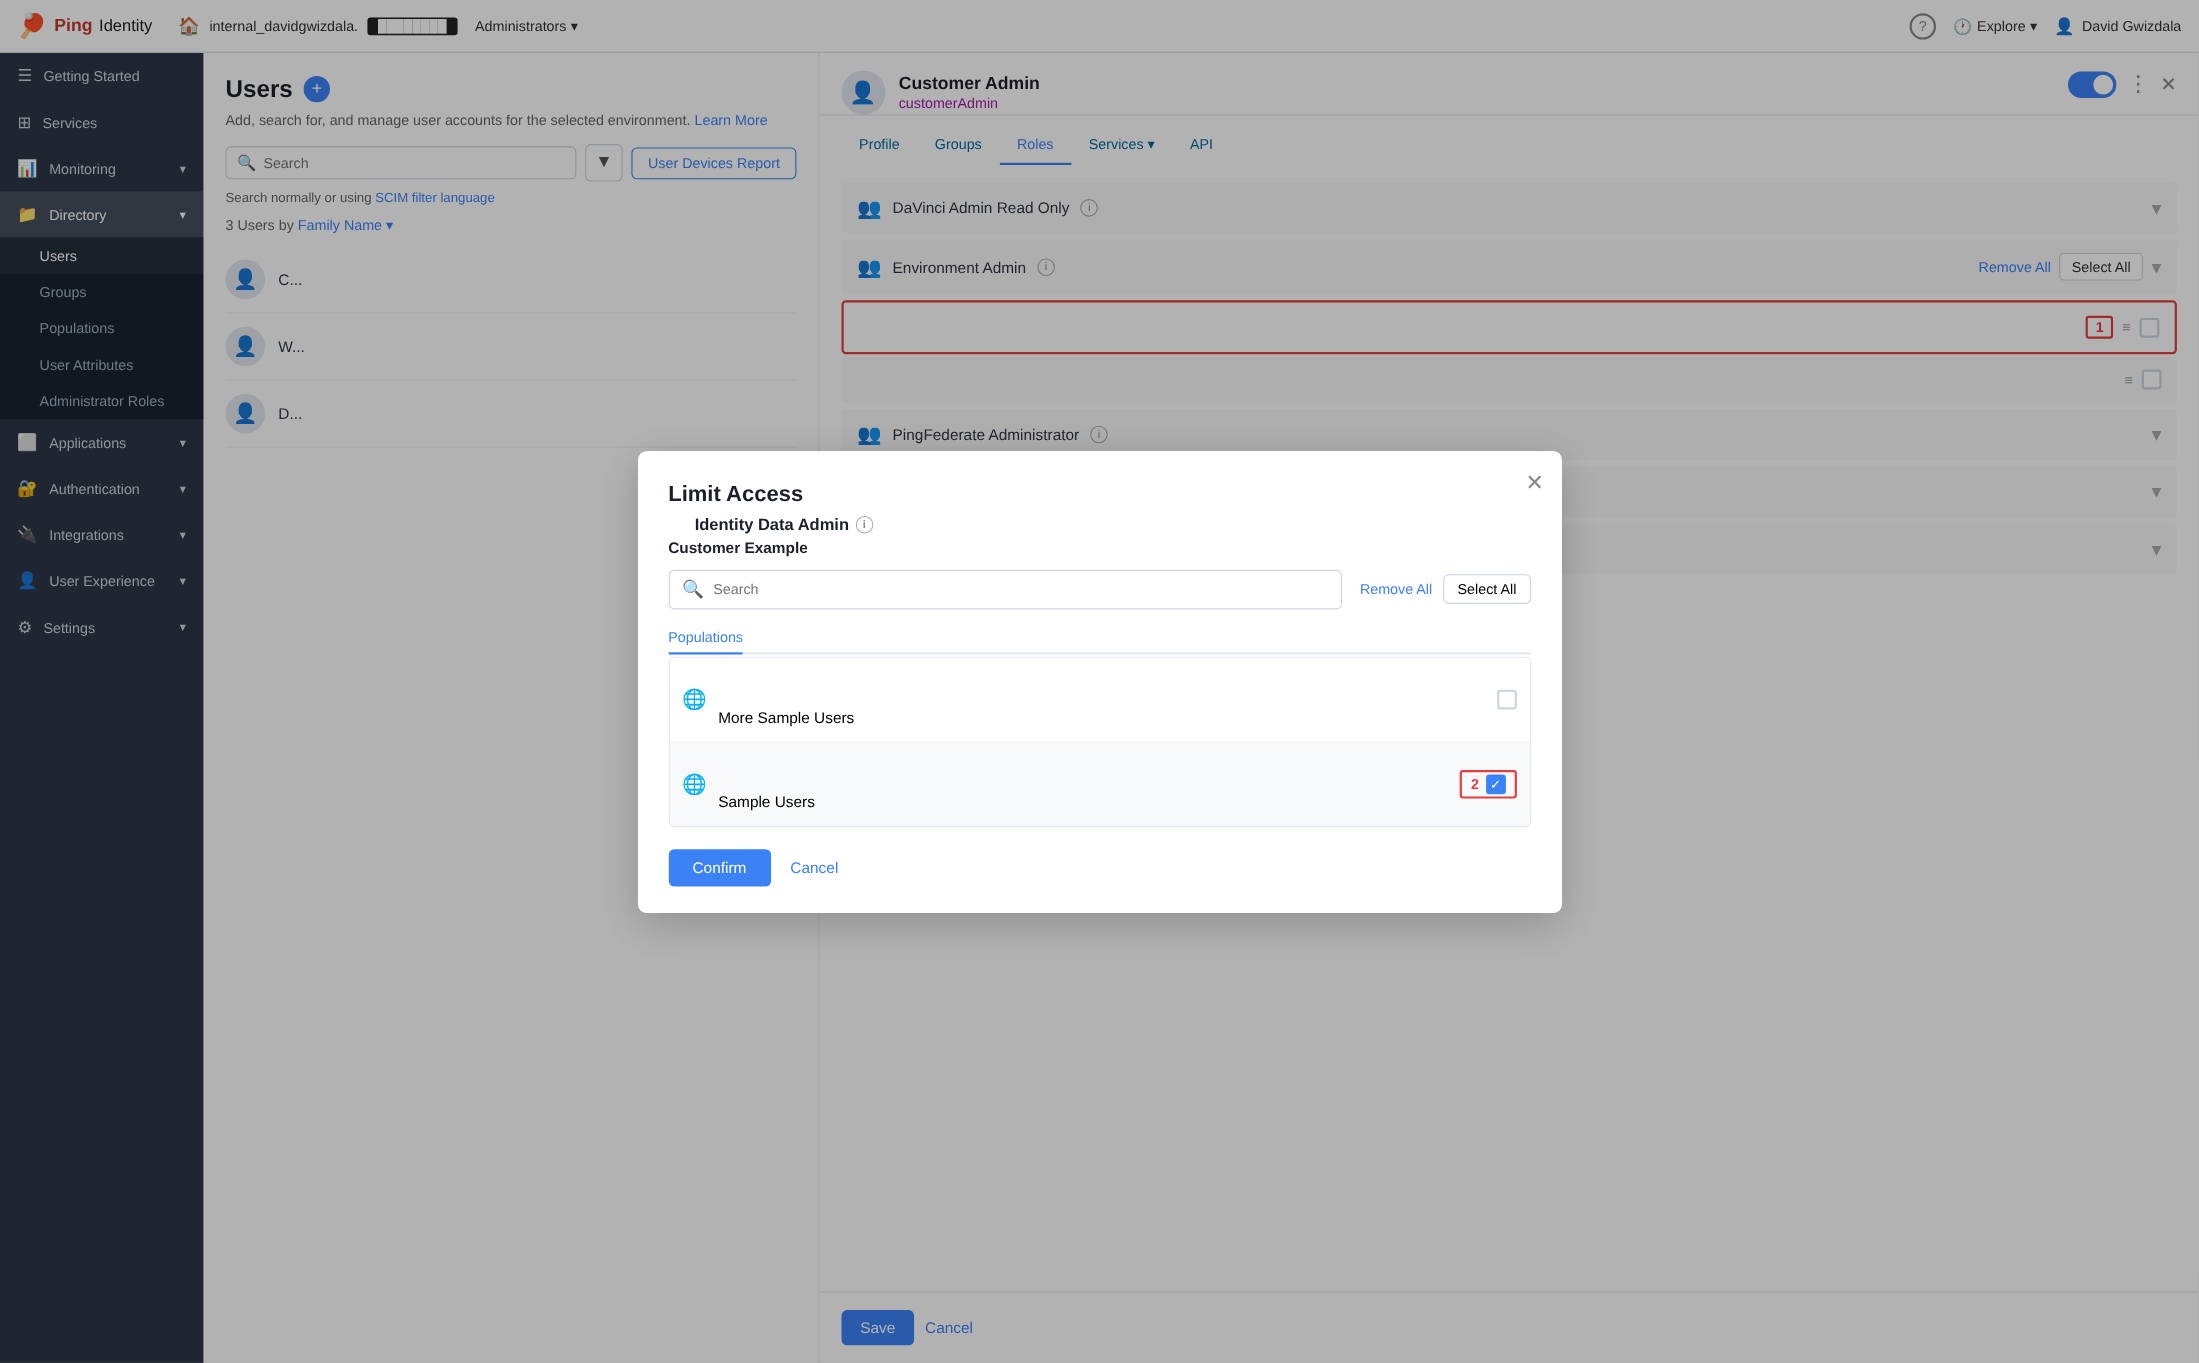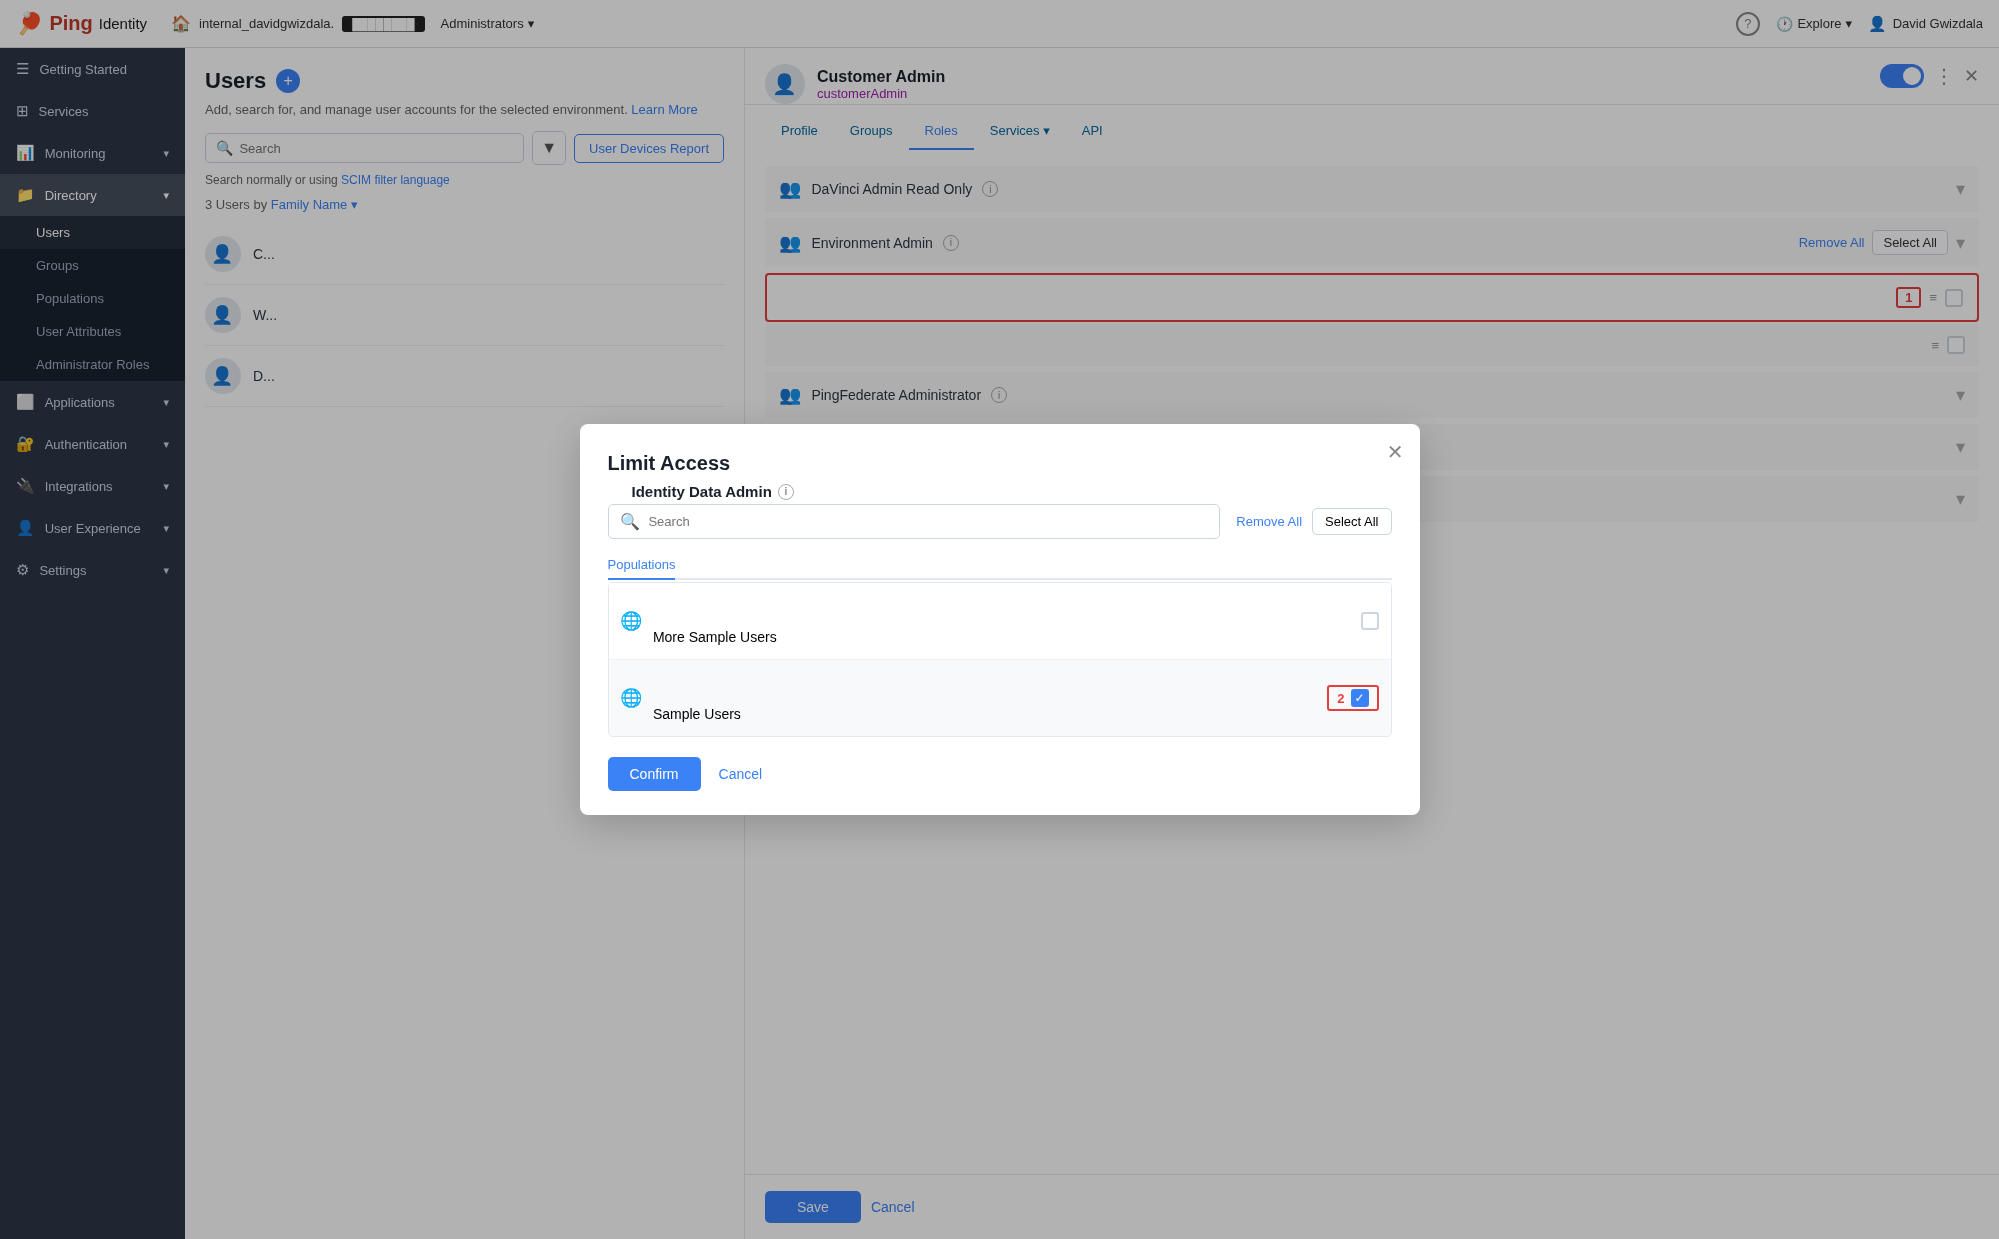--- a/index.html
+++ b/index.html
@@ -80,21 +80,21 @@
     .role-right { display: flex; align-items: center; gap: 8px; }
     .remove-all-btn { font-size: 13px; color: #3b82f6; cursor: pointer; background: none; border: none; }
     .select-all-btn { border: 1px solid #cbd5e0; background: #fff; padding: 4px 10px; border-radius: 4px; font-size: 13px; color: #333; cursor: pointer; }
     .check-square { width: 18px; height: 18px; border: 2px solid #cbd5e0; border-radius: 3px; background: #fff; }
     .check-square.checked { background: #3b82f6; border-color: #3b82f6; display: flex; align-items: center; justify-content: center; color: #fff; font-size: 12px; }
     .filter-icon-sm { color: #999; font-size: 13px; }
     .role-block { background: #f9f9f9; border-radius: 4px; padding: 0; margin-bottom: 6px; }
     .role-block-header { display: flex; align-items: center; justify-content: space-between; padding: 12px 14px; }
 
     .bottom-actions { display: flex; gap: 10px; padding: 16px 20px; border-top: 1px solid #e2e8f0; }
-    .save-btn { background: #3b82f6; color: #fff; border: none; padding: 8px 32px; border-radius: 5px; font-size: 14px; cursor: pointer; }
+    .save-btn { background: #3b82f6; color: #fff; border: none; padding: 8px 17px; border-radius: 5px; font-size: 14px; cursor: pointer; }
     .cancel-btn { background: #fff; color: #3b82f6; border: none; font-size: 14px; cursor: pointer; }
 
     
     .overlay { position: fixed; inset: 0; background: rgba(0,0,0,0.3); z-index: 200; display: flex; align-items: center; justify-content: center; }
     .modal { background: #fff; border-radius: 8px; width: 840px; max-width: 95vw; box-shadow: 0 10px 40px rgba(0,0,0,0.2); padding: 28px 28px 24px 28px; position: relative; }
     .modal-title { font-size: 20px; font-weight: 700; color: #1a202c; margin-bottom: 8px; }
     .modal-desc { font-size: 14px; color: #555; margin-bottom: 20px; }
     .modal-close { position: absolute; top: 16px; right: 16px; background: none; border: none; font-size: 20px; color: #888; cursor: pointer; }
     .modal-role-name { font-size: 15px; font-weight: 600; color: #1a202c; margin-bottom: 4px; display: flex; align-items: center; gap: 6px; margin-left: 24px; }
     .info-circle { display: inline-flex; width: 16px; height: 16px; border: 1.5px solid #aaa; border-radius: 50%; align-items: center; justify-content: center; font-size: 10px; color: #888; cursor: pointer; }
@@ -116,21 +116,21 @@
     .modal-cancel-btn { background: none; border: none; color: #3b82f6; font-size: 14px; cursor: pointer; padding: 9px 10px; }
     .modal-footer { display: flex; align-items: center; gap: 8px; margin-top: 20px; }
     .pop-list-wrap { border: 1px solid #e2e8f0; border-radius: 5px; margin-top: 2px; overflow: hidden; }
   </style>
 </head>
 <body>
 
 <div class="top-nav">
   <div class="logo">
     <span style="font-size:22px;">🏓</span>
-    <span style="font-weight:700;font-size:20px;color:#c0392b;">Ping</span>
+    <span style="font-weight:700;font-size:16px;color:#c0392b;">Ping</span>
       <span style="font-size:15px;font-weight:400;color:#222;">Identity</span>
   </div>
   <div class="nav-env">
     <span style="color:#888;font-size:16px;">🏠</span>
     <span style="font-size:13px;color:#333;">internal_davidgwizdala.</span>
     <span style="background:#222;color:#fff;font-size:11px;padding:2px 10px;border-radius:3px;">████████</span>
   </div>
   <div class="nav-admins">
     <span>Administrators</span>
     <span>▾</span>
@@ -376,20 +376,21 @@
 <div class="overlay">
   <div class="modal">
     <button class="modal-close">✕</button>
     <div class="modal-title">Limit Access</div>
 
     <div class="modal-role-name">
       <span>Identity Data Admin</span>
       <span class="info-circle">i</span>
     </div>
 
+    <div class="modal-env-name">Customer Example</div>
 
     <div style="display:flex;align-items:center;justify-content:space-between;margin-bottom:8px;">
       <div class="modal-search-bar" style="flex:1;margin-right:16px;">
         <span style="color:#aaa;">🔍</span>
         <input type="text" placeholder="Search" style="border: none; outline: none; font-size: 13px; flex: 1 1 0%;">
       </div>
       <div style="display:flex;gap:10px;align-items:center;">
         <button class="remove-all-link">Remove All</button>
         <button class="select-all-modal-btn">Select All</button>
       </div>

